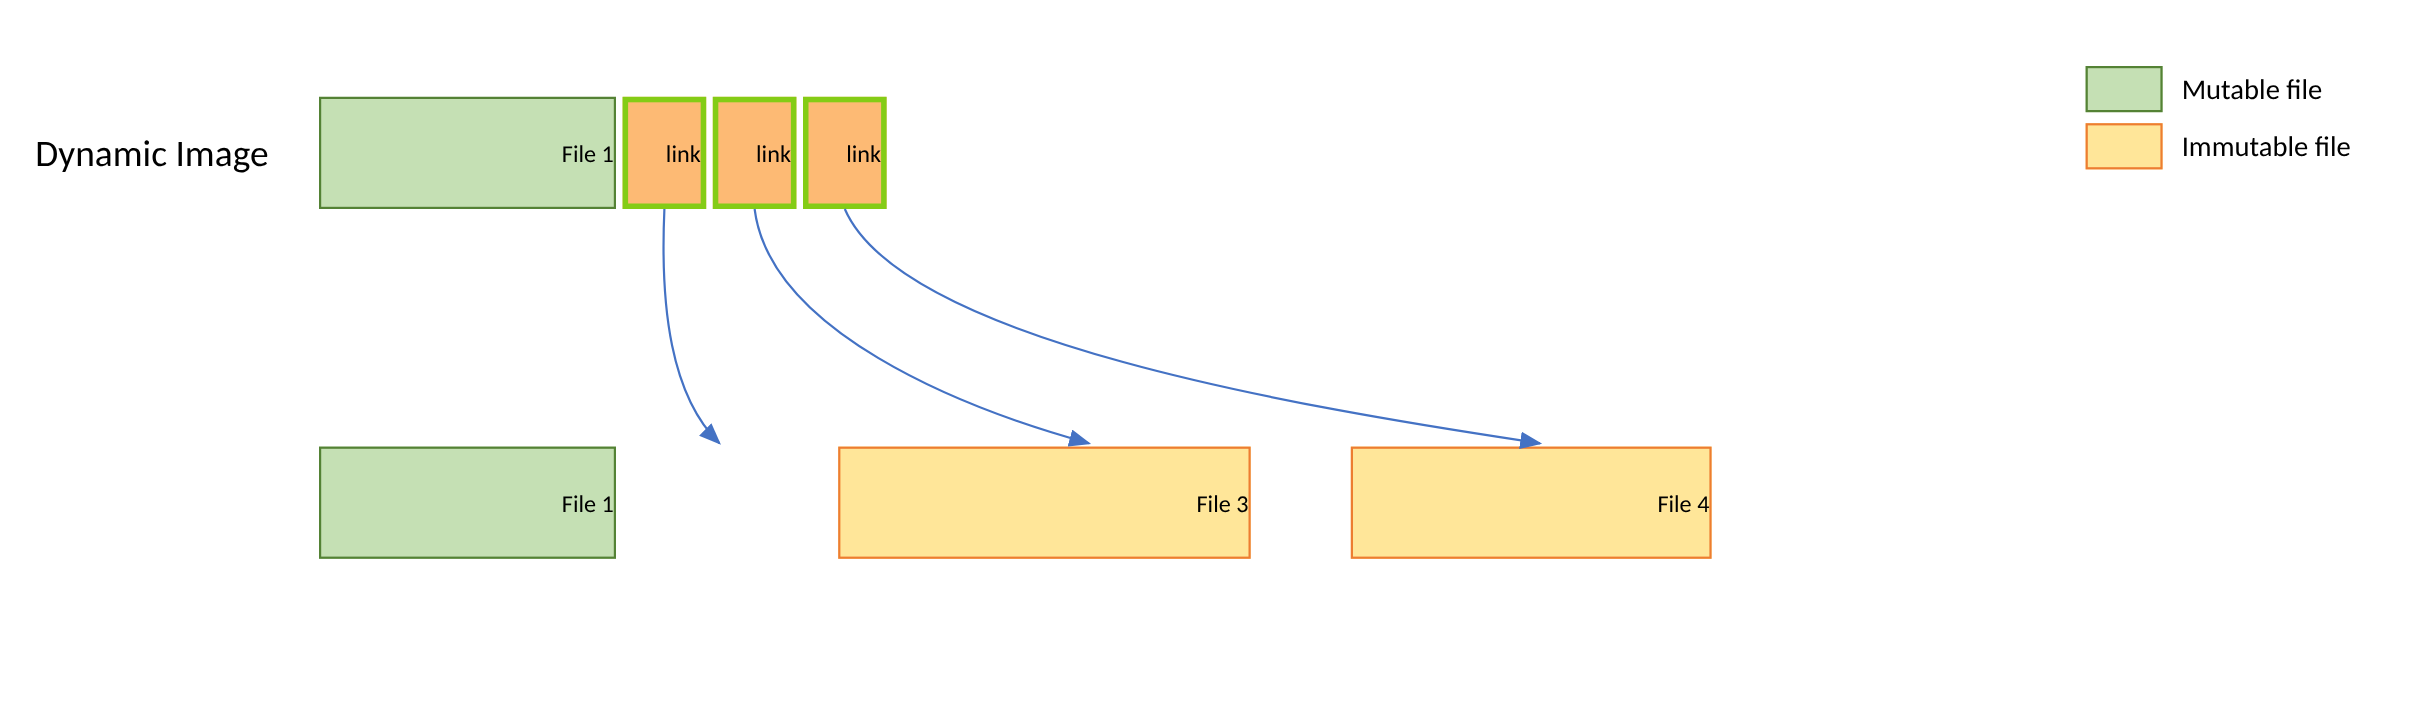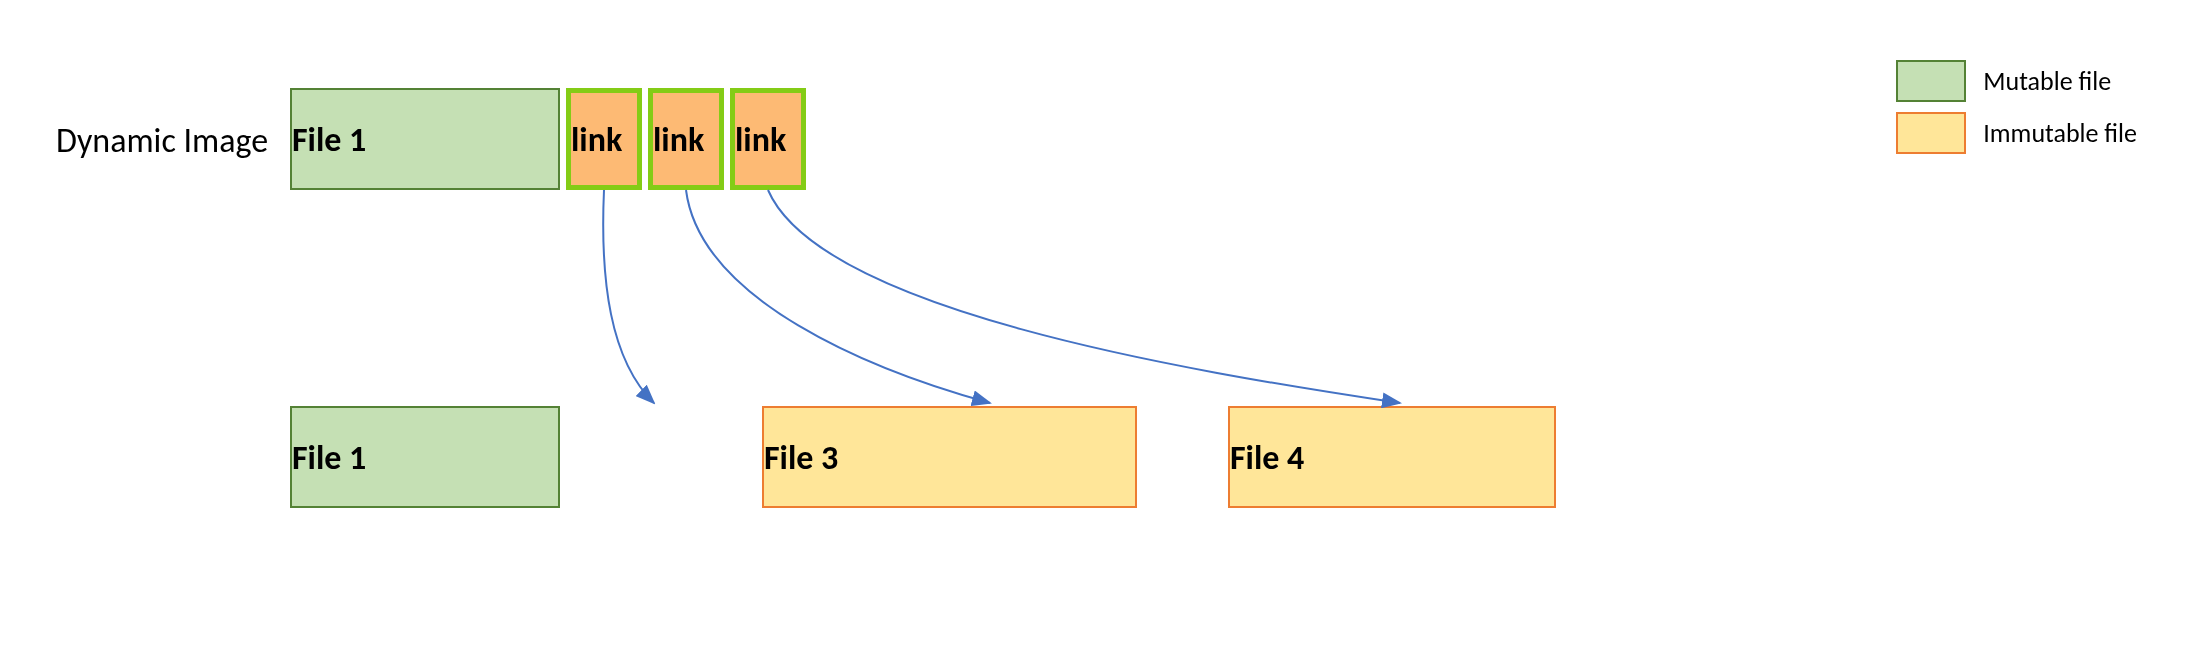--- a/index.html
+++ b/index.html
@@ -21,24 +21,23 @@
     }
     .row-label {
       position: absolute;
       font-size: 34px;
       color: #000;
     }
     .box {
       position: absolute;
       display: flex;
       align-items: center;
-      justify-content: flex-start;
-      font-size: 34px;
+      justify-content: flex-end;
+      font-size: 22px;
       color: #000;
-      font-weight: bold;
     }
     .mutable {
       background: #c5e0b4;
       border: 2px solid #548235;
     }
     .immutable {
       background: #ffe699;
       border: 2px solid #ed7d31;
     }
     .link-box {
@@ -73,21 +72,21 @@
       width: 2197px;
       height: 655px;
       pointer-events: none;
     }
   </style>
 </head>
 <body>
 
 <div class="diagram">
 
-  <div class="row-label" style="left:32px; top:120px;margin-left:24px;">Dynamic Image</div>
+  <div class="row-label" style="left:32px; top:120px;">Dynamic Image</div>
 
   <div class="box mutable" style="left:290px; top:88px; width:270px; height:102px;">
     <span>File 1</span>
   </div>
   <div class="box link-box" style="left:566px; top:88px; width:76px; height:102px;">
     <span>link</span>
   </div>
   <div class="box link-box" style="left:648px; top:88px; width:76px; height:102px;">
     <span>link</span>
   </div>

